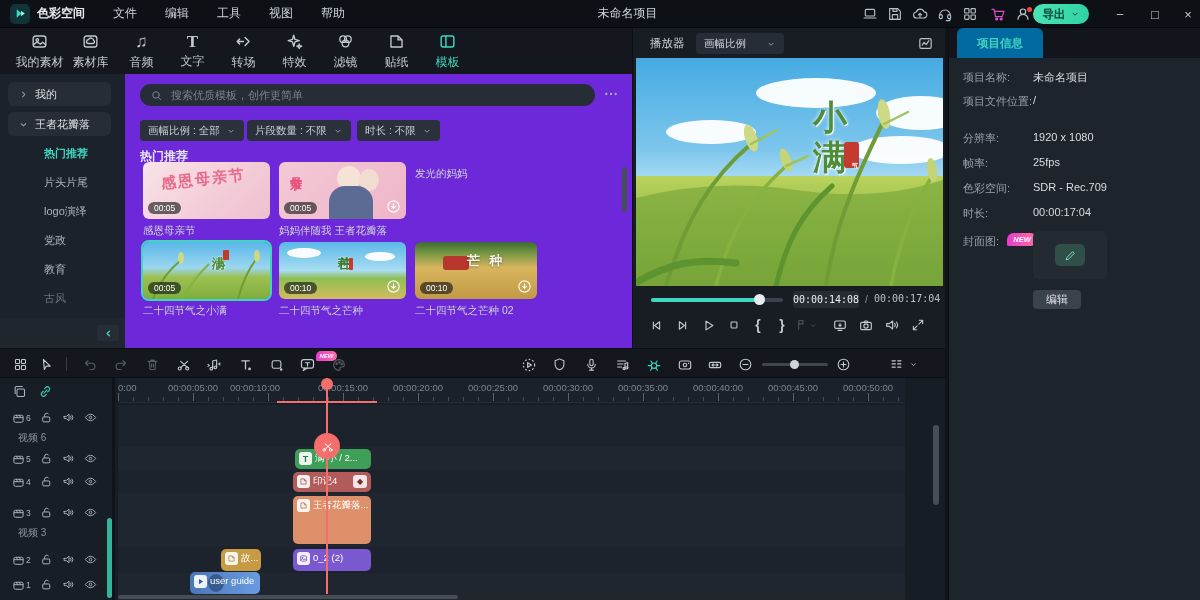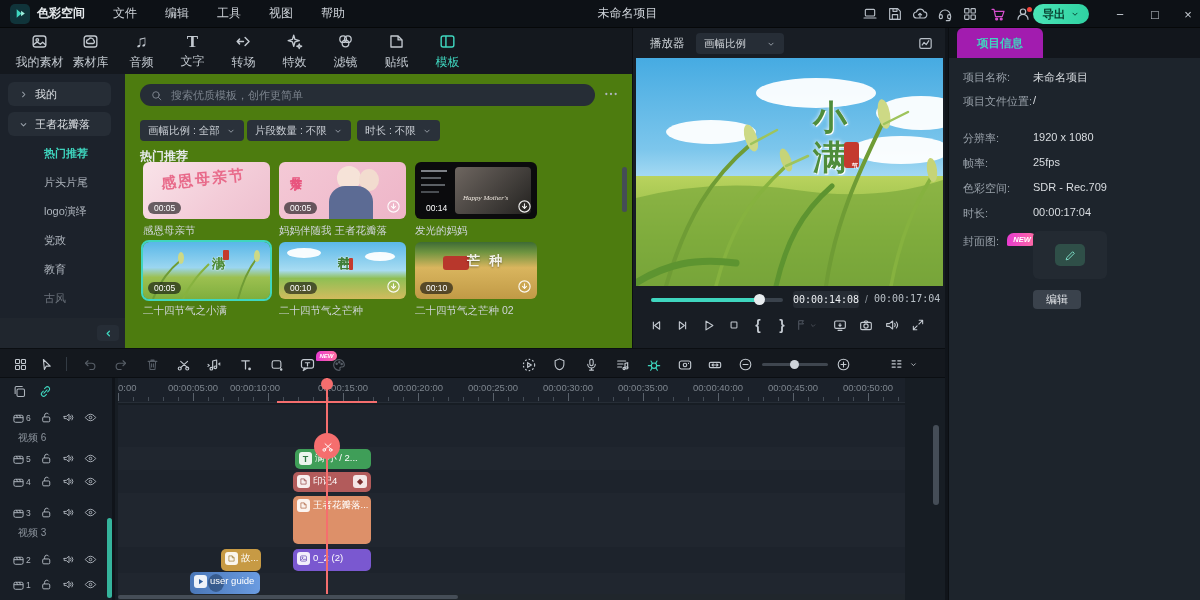--- a/index.html
+++ b/index.html
@@ -33,21 +33,21 @@
   
   #sidebar { position:absolute; left:0; top:74px; width:125px; height:274px; background:#1c222b; }
   .side-group { position:absolute; left:8px; width:103px; height:24px; border-radius:6px; background:#262d36; display:flex; align-items:center; color:#dde1e5; font-size:11px; }
   .side-group .ic { margin:0 6px 0 10px; color:#9aa2ab;}
   .side-item { position:absolute; left:44px; font-size:11px; color:#aeb5bd; }
   .side-item.active { color:#3fd6bf; font-weight:bold; }
   #side-bottom { position:absolute; left:0; top:244px; width:125px; height:30px; background:#20262e; display:flex; align-items:center; justify-content:flex-end; }
   #collapse-btn { width:22px; height:16px; margin-right:6px; border-radius:4px; display:flex; align-items:center; justify-content:center; color:#3fd6bf; background:#262d36;}
 
   
-  #library { position:absolute; left:125px; top:74px; width:507px; height:274px; background:#4d7c0f; }
+  #library { position:absolute; left:125px; top:74px; width:507px; height:274px; background:#6d28d9; }
   #searchbar { position:absolute; left:15px; top:10px; width:455px; height:22px; border-radius:11px; background:#262d36; display:flex; align-items:center; color:#7b838d; }
   #searchbar .ic { margin:0 8px 0 10px; }
   #more-dots { position:absolute; left:478px; top:12px; color:#aeb5bd; }
   .chip { position:absolute; top:46px; height:21px; background:#2a313a; border-radius:4px; display:flex; align-items:center; padding:0 8px; gap:6px; color:#c9ced4; font-size:10.5px; }
   .chip .ic { color:#9aa2ab; }
   #section-title { position:absolute; left:15px; top:74px; color:#e8ebee; font-size:12px; font-weight:bold; }
   .card { position:absolute; width:127px; }
   .thumb { position:relative; width:127px; height:57px; border-radius:6px; overflow:hidden; }
   .thumb.selected { outline:2px solid #3fd6bf; outline-offset:0; }
   .card-title { margin-top:5px; font-size:10.5px; color:#cfd4d9; white-space:nowrap; overflow:hidden; }
@@ -78,21 +78,21 @@
   #timebox { position:absolute; left:160px; top:5px; width:66px; height:17px; background:#262c34; border-radius:3px; color:#eceff2; font-family:"DejaVu Sans Mono",monospace; font-size:10px; display:flex; align-items:center; justify-content:center; }
   #timesep { position:absolute; left:232px; top:8px; color:#8a9199; font-size:10px; }
   #timetotal { position:absolute; left:241px; top:7px; color:#b9c0c7; font-family:"DejaVu Sans Mono",monospace; font-size:10px; }
   .pc { position:absolute; top:28px; width:22px; height:22px; display:flex; align-items:center; justify-content:center; color:#c3c9d0; }
   .pc.dim { color:#555c66; }
   .brace { font-size:14px; font-weight:bold; color:#c3c9d0; }
 
   
   #rightpanel { position:absolute; left:948px; top:28px; width:252px; height:572px; background:#1d242c; border-left:1px solid #0b0e12; }
   #rp-tabstrip { position:absolute; left:0; top:0; width:252px; height:30px; background:#12161c; }
-  #rp-tab { position:absolute; left:8px; top:0; width:86px; height:30px; background:#a21caf; border-radius:6px 6px 0 0; color:#3fd6bf; font-size:11.5px; font-weight:bold; display:flex; align-items:center; justify-content:center; }
+  #rp-tab { position:absolute; left:8px; top:0; width:86px; height:30px; background:#0369a1; border-radius:6px 6px 0 0; color:#3fd6bf; font-size:11.5px; font-weight:bold; display:flex; align-items:center; justify-content:center; }
   .pi-label { position:absolute; left:14px; width:72px; color:#98a0a9; font-size:11px; line-height:14px; }
   .pi-value { position:absolute; left:84px; color:#d9dde1; font-size:11px; }
   #new-badge { position:absolute; left:58px; top:205px; width:30px; height:13px; border-radius:7px 7px 7px 2px; background:linear-gradient(90deg,#e83bd0,#ff6ea0); color:#fff; font-size:7.5px; font-weight:bold; font-style:italic; display:flex; align-items:center; justify-content:center; }
   #cover-box { position:absolute; left:84px; top:203px; width:74px; height:48px; background:#232a32; border-radius:6px; display:flex; align-items:center; justify-content:center; }
   #cover-edit-ic { width:30px; height:22px; border-radius:5px; background:#2f4f48; color:#7fe0c8; display:flex; align-items:center; justify-content:center; }
   #edit-btn { position:absolute; left:84px; top:262px; width:48px; height:19px; background:#3a424c; border-radius:4px; color:#e0e3e7; font-size:11px; display:flex; align-items:center; justify-content:center; }
 
   
   #toolbar { position:absolute; left:0; top:348px; width:945px; height:30px; background:#14181e; border-top:1px solid #0b0e12; border-bottom:1px solid #0b0e12; }
   .tbi { position:absolute; top:7px; width:17px; height:17px; color:#c3c9d0; display:flex; align-items:center; justify-content:center;}
@@ -654,32 +654,20 @@
         <span style="position:absolute; left:50px; top:24px; width:44px; height:33px; border-radius:16px 16px 0 0; background:#5c6b94"></span>
         <span class="cal-text" style="position:absolute; left:8px; top:6px; color:#e8547e; font-size:12px; writing-mode:vertical-rl;">母亲节</span>
         <span class="dur">00:05</span>
         <svg class="dlc">
             <use href="#i-dl"></use>
           </svg>
       </div>
       <div class="card-title">妈妈伴随我 王者花瓣落</div>
     </div>
     <div class="card" style="left:290px; top:88px; width:122px">
-      <div class="thumb ovl-dark" style="width:122px">
-        <span style="position:absolute; left:6px; top:8px; width:26px; height:2px; background:#7e8187"></span>
-        <span style="position:absolute; left:6px; top:15px; width:20px; height:2px; background:#5c6065"></span>
-        <span style="position:absolute; left:6px; top:22px; width:24px; height:2px; background:#5c6065"></span>
-        <span style="position:absolute; left:6px; top:29px; width:18px; height:2px; background:#4a4e53"></span>
-        <span style="position:absolute; left:40px; top:5px; width:76px; height:47px; border-radius:4px; background:linear-gradient(135deg,#6e6660,#3a3734 70%,#23211f)"></span>
-        <span style="position:absolute; left:48px; top:32px; color:#efe8df; font-size:7px; font-style:italic; font-family:'Liberation Serif','DejaVu Serif',serif">Happy Mother's</span>
-        <span class="dur">00:14</span>
-        <svg class="dlc">
-            <use href="#i-dl"></use>
-          </svg>
-      </div>
       <div class="card-title">发光的妈妈</div>
     </div>
 
     <div class="card" style="left:18px; top:168px">
       <div class="thumb ovl-manzhong selected">
         <svg style="position:absolute; inset:0" width="127" height="57" viewBox="0 0 127 57">
           <path d="M10 57C18 38 26 28 38 18" stroke="#6f9c35" stroke-width="2" fill="none"></path>
           <path d="M40 57C48 40 58 30 66 22" stroke="#86b23f" stroke-width="2" fill="none"></path>
           <path d="M95 57C100 38 106 26 114 16" stroke="#6f9c35" stroke-width="2" fill="none"></path>
           <ellipse cx="38" cy="16" rx="3" ry="6" fill="#cdd985"></ellipse>

